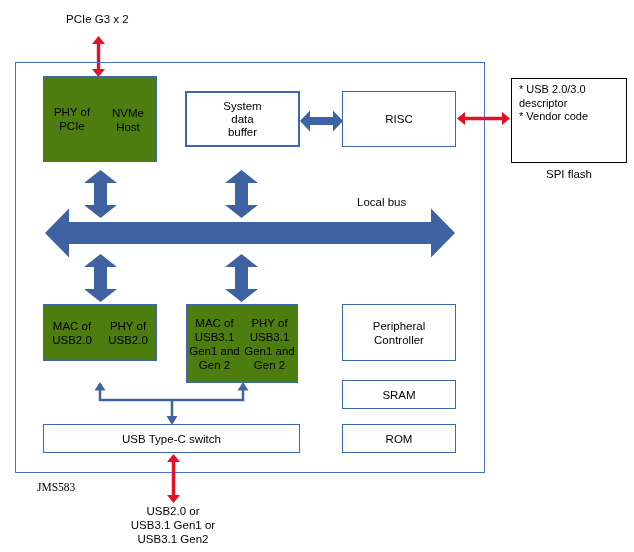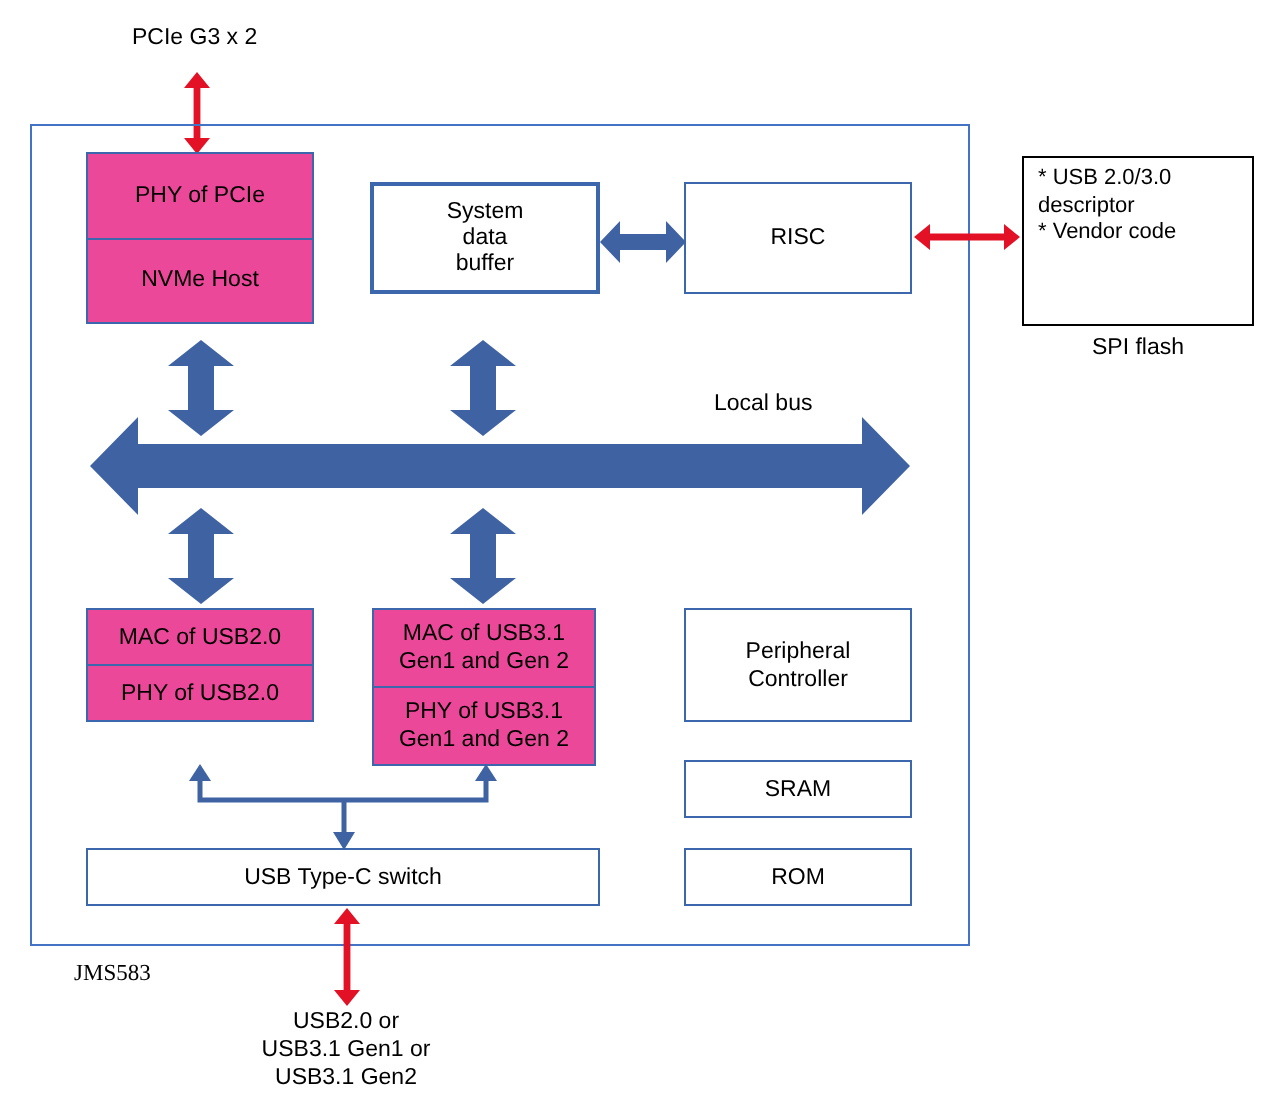--- a/index.html
+++ b/index.html
@@ -8,22 +8,22 @@
     font-family:"Liberation Sans",sans-serif;color:#000000;overflow:hidden;
   }
   .abs{position:absolute;}
   .lbl{font-size:11.5px;line-height:13px;white-space:nowrap;}
   .box{
     position:absolute;border:1.5px solid #3c67ac;background:#ffffff;
     display:flex;align-items:center;justify-content:center;
     font-size:11.5px;text-align:center;line-height:14px;box-sizing:border-box;
   }
   .ml{white-space:pre-line;}
-  .stack{position:absolute;border:1.5px solid #3c67ac;background:#ec4899;
-    display:flex;flex-direction:column;box-sizing:border-box;}
+  .stack{position:absolute;border:1.5px solid #3c67ac;background:#4d7c0f;
+    display:flex;flex-direction:row;box-sizing:border-box;}
   .stack .row{flex:1;display:flex;align-items:center;justify-content:center;
     font-size:11.5px;text-align:center;line-height:14px;}
   .stack .row + .row{border-top:1.5px solid #3c67ac;}
   .outer{position:absolute;border:1.5px solid #4472c4;box-sizing:border-box;background:transparent;}
   .spi{
     position:absolute;border:1.6px solid #000000;background:#ffffff;box-sizing:border-box;
     font-size:11px;line-height:13.5px;padding:4px 5px 2px 7px;text-align:left;
   }
   .cap{position:absolute;font-size:11.5px;text-align:center;}
   svg{position:absolute;display:block;overflow:visible;}

